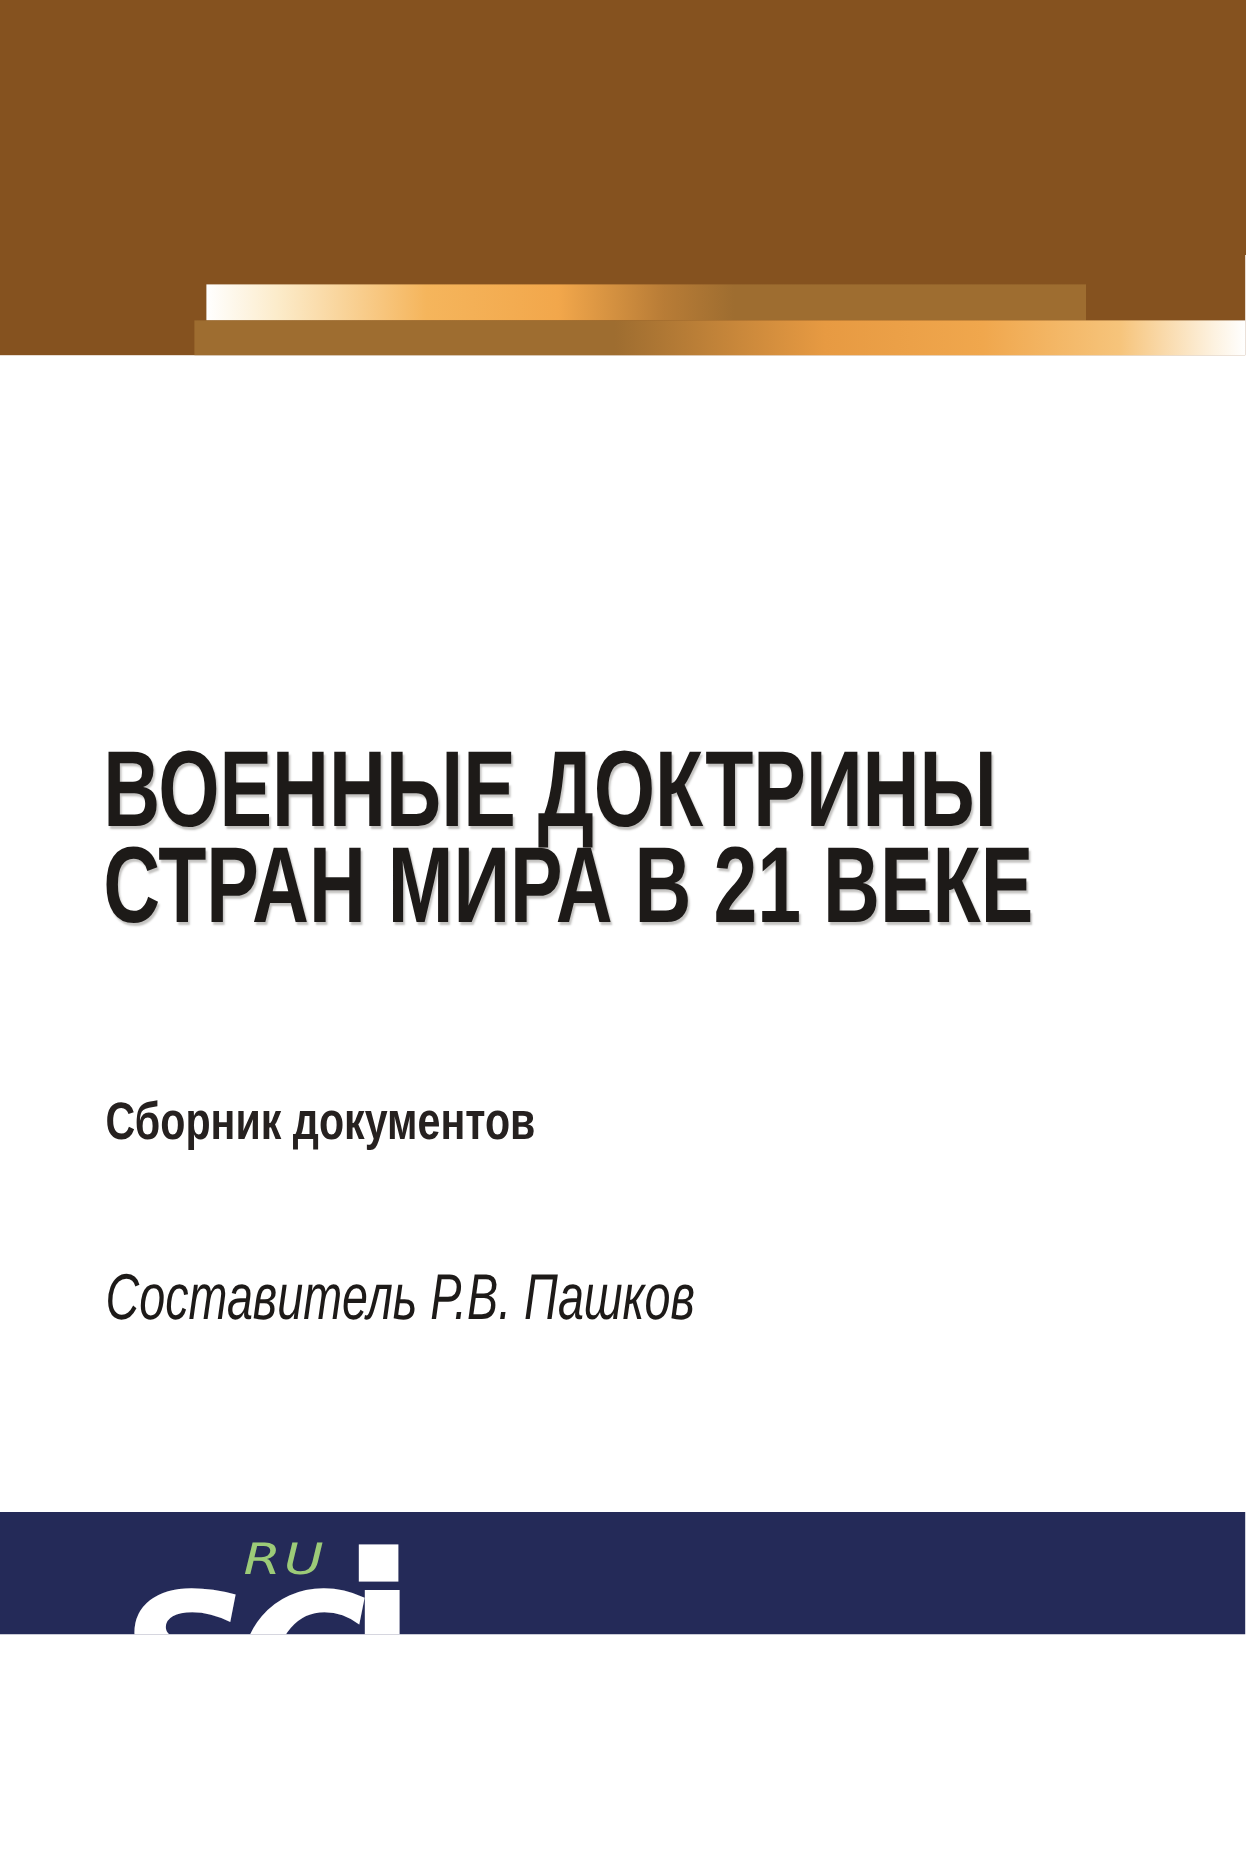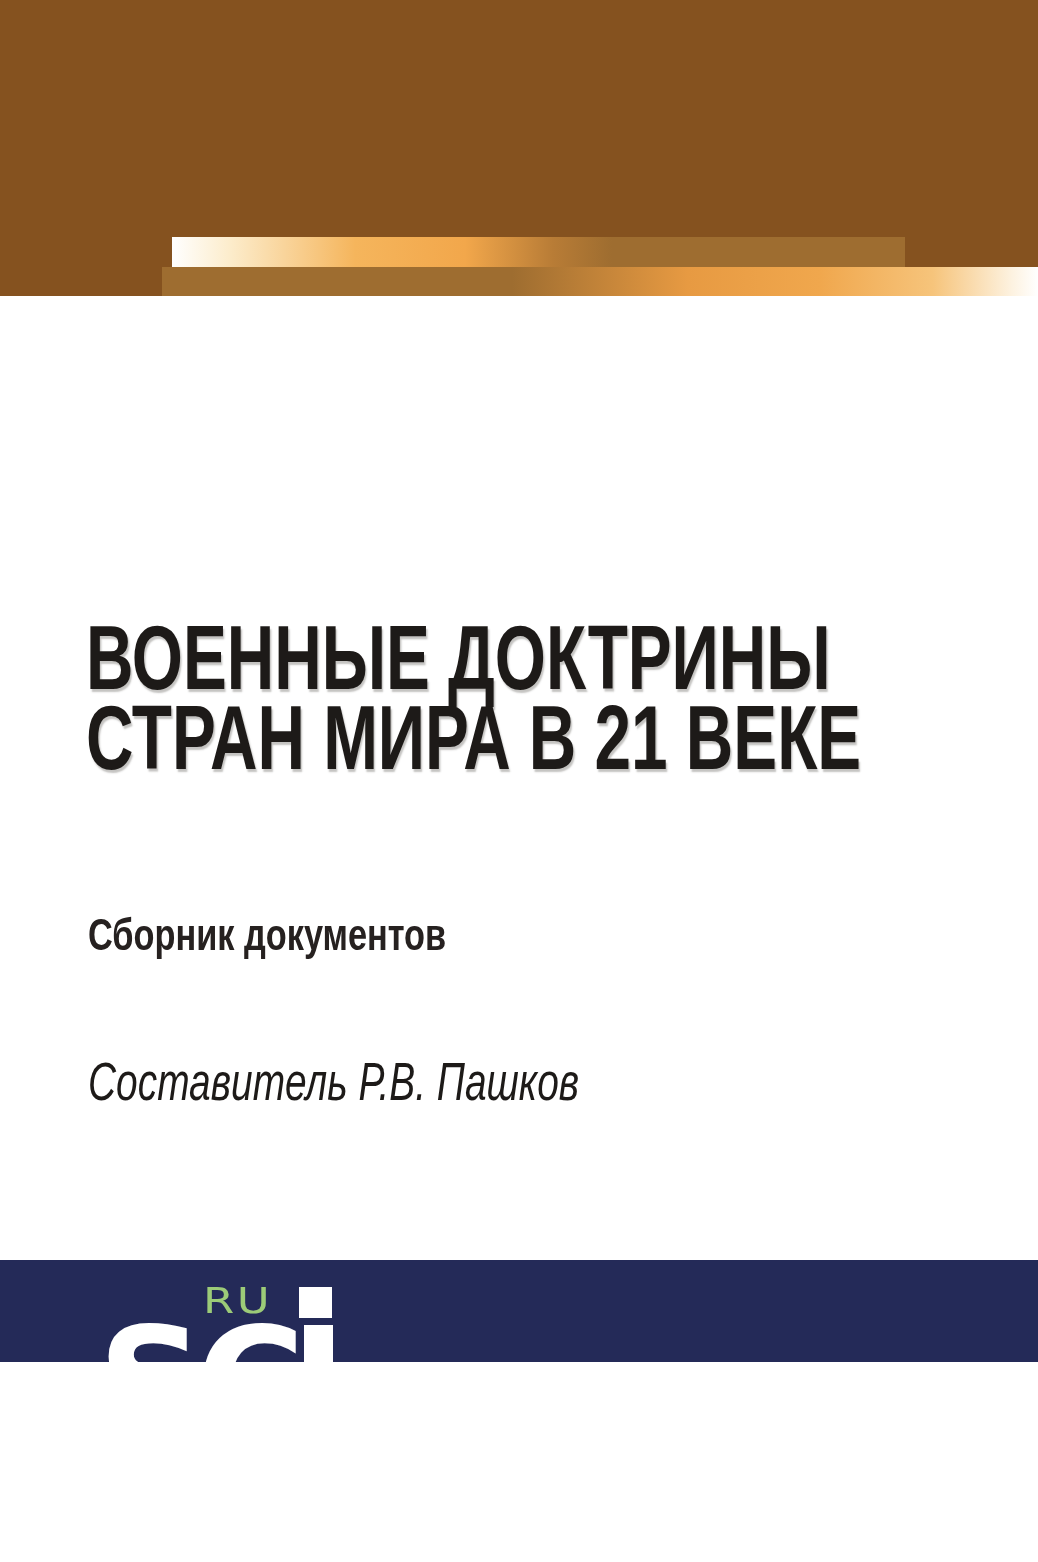--- a/index.html
+++ b/index.html
@@ -51,21 +51,21 @@
     font-size:54px; line-height:54px; font-weight:normal; font-style:italic;
     color:var(--ink);
     transform:scaleX(0.72); transform-origin:left top;
     white-space:nowrap;
   }
   
   .footer-band{
     position:absolute; left:0; top:1260px; width:1038px; height:302px;
     background:var(--navy);
   }
-  .logo{position:absolute; left:0; top:0; width:1038px; height:1562px; pointer-events:none;}
+  .logo{position:absolute; left:0; top:0; width:1038px; height:1562px; pointer-events:none;font-style:italic;}
   .logo-ru{
     position:absolute; left:203px; top:1283px;
     font-family:"DejaVu Sans", sans-serif;
     font-size:36px; line-height:36px; letter-spacing:2px;
     color:var(--green);
     transform:scaleX(1.25); transform-origin:left top;
   }
   .logo-sc{
     position:absolute; left:98px; top:1308px;
     font-family:"DejaVu Sans", sans-serif;

